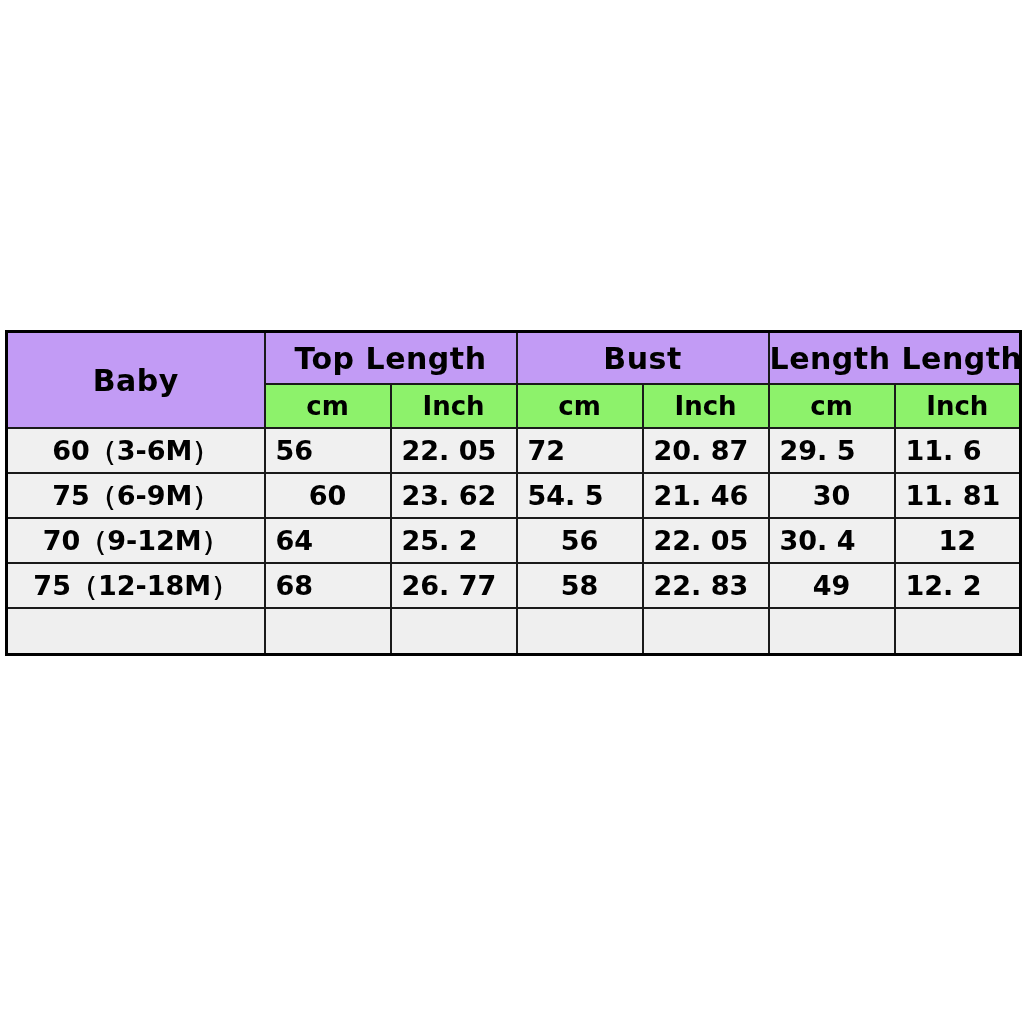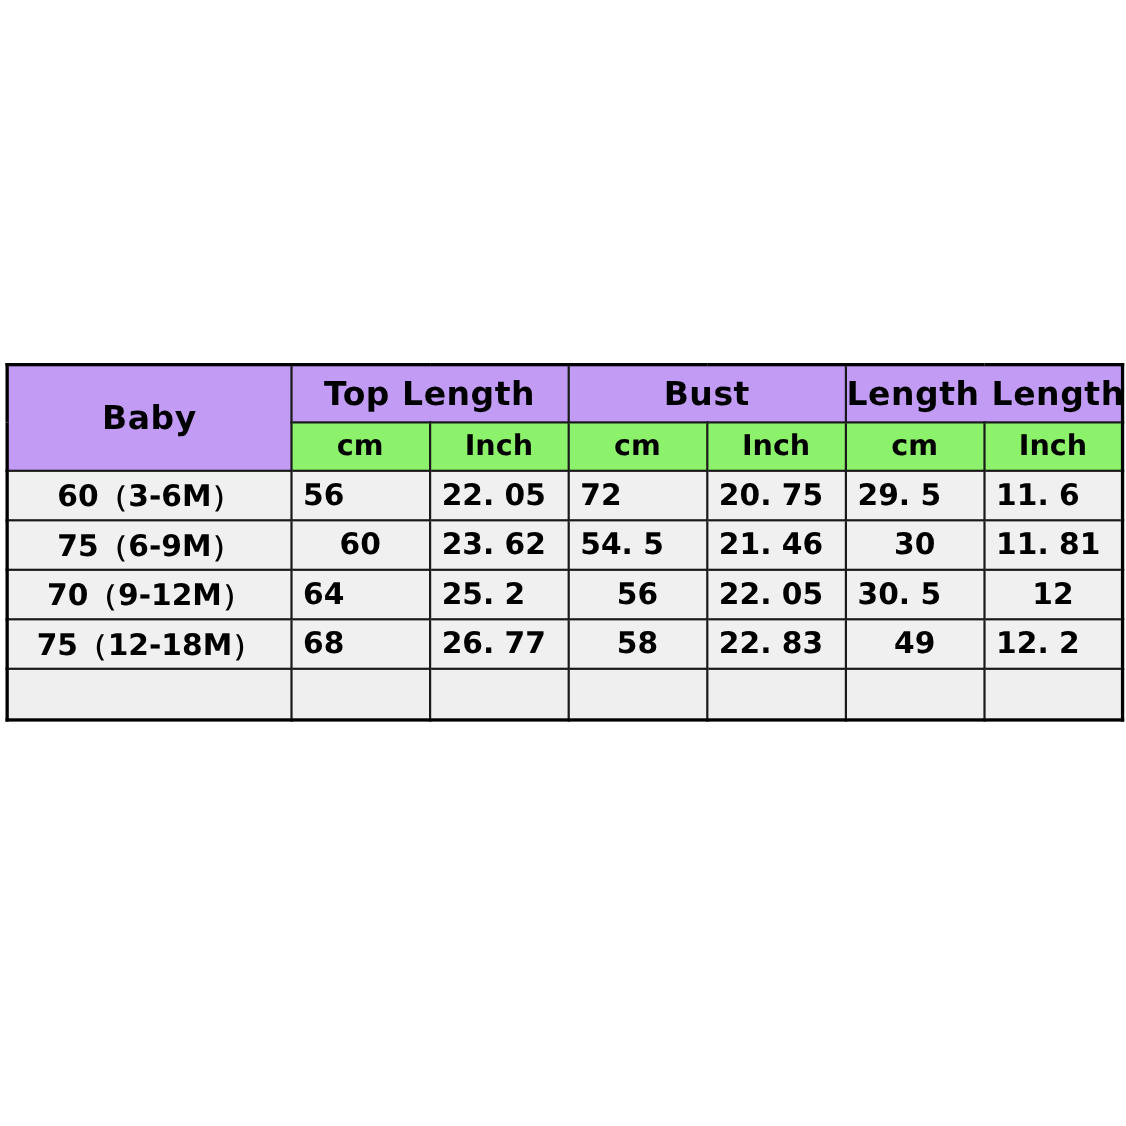--- a/index.html
+++ b/index.html
@@ -125,40 +125,40 @@
         <td class="unit">cm</td>
         <td class="unit">Inch</td>
       </tr>
     </thead>
     <tbody>
       <tr class="data-row">
         <td class="size-label">60（3-6M）</td>
         <td class="val">56</td>
         <td class="val">22. 05</td>
         <td class="val">72</td>
-        <td class="val">20. 75</td>
+        <td class="val">20. 87</td>
         <td class="val">29. 5</td>
         <td class="val">11. 6</td>
       </tr>
       <tr class="data-row">
         <td class="size-label">75（6-9M）</td>
         <td class="val-center">60</td>
         <td class="val">23. 62</td>
         <td class="val">54. 5</td>
         <td class="val">21. 46</td>
         <td class="val-center">30</td>
         <td class="val">11. 81</td>
       </tr>
       <tr class="data-row">
         <td class="size-label">70（9-12M）</td>
         <td class="val">64</td>
         <td class="val">25. 2</td>
         <td class="val-center">56</td>
         <td class="val">22. 05</td>
-        <td class="val">30. 5</td>
+        <td class="val">30. 4</td>
         <td class="val-center">12</td>
       </tr>
       <tr class="data-row">
         <td class="size-label">75（12-18M）</td>
         <td class="val">68</td>
         <td class="val">26. 77</td>
         <td class="val-center">58</td>
         <td class="val">22. 83</td>
         <td class="val-center">49</td>
         <td class="val">12. 2</td>

